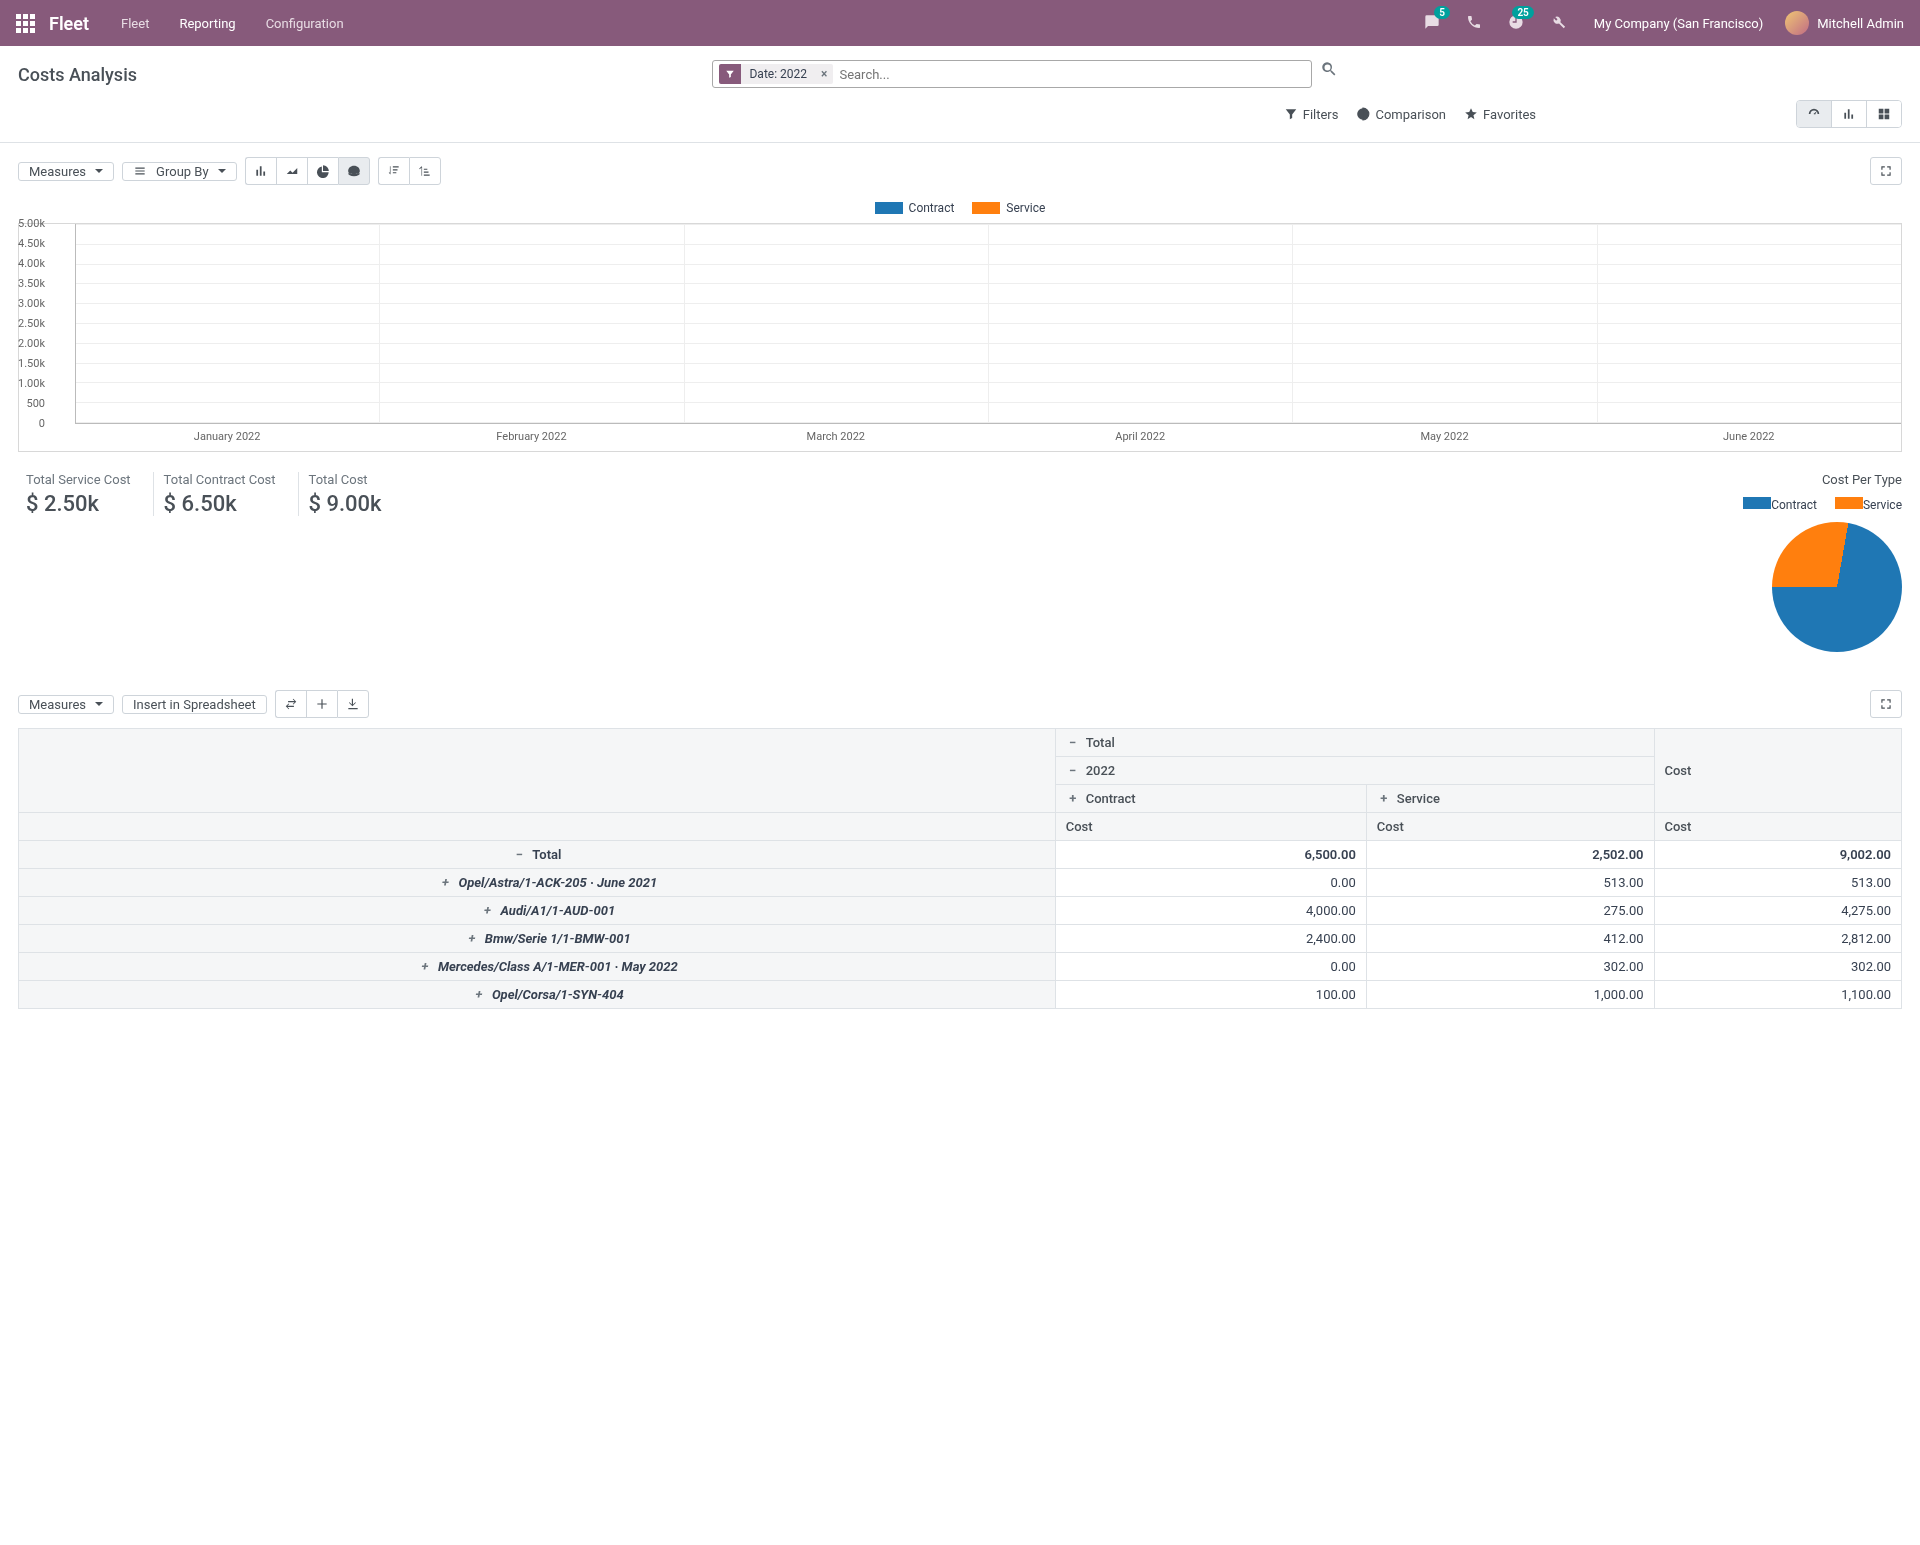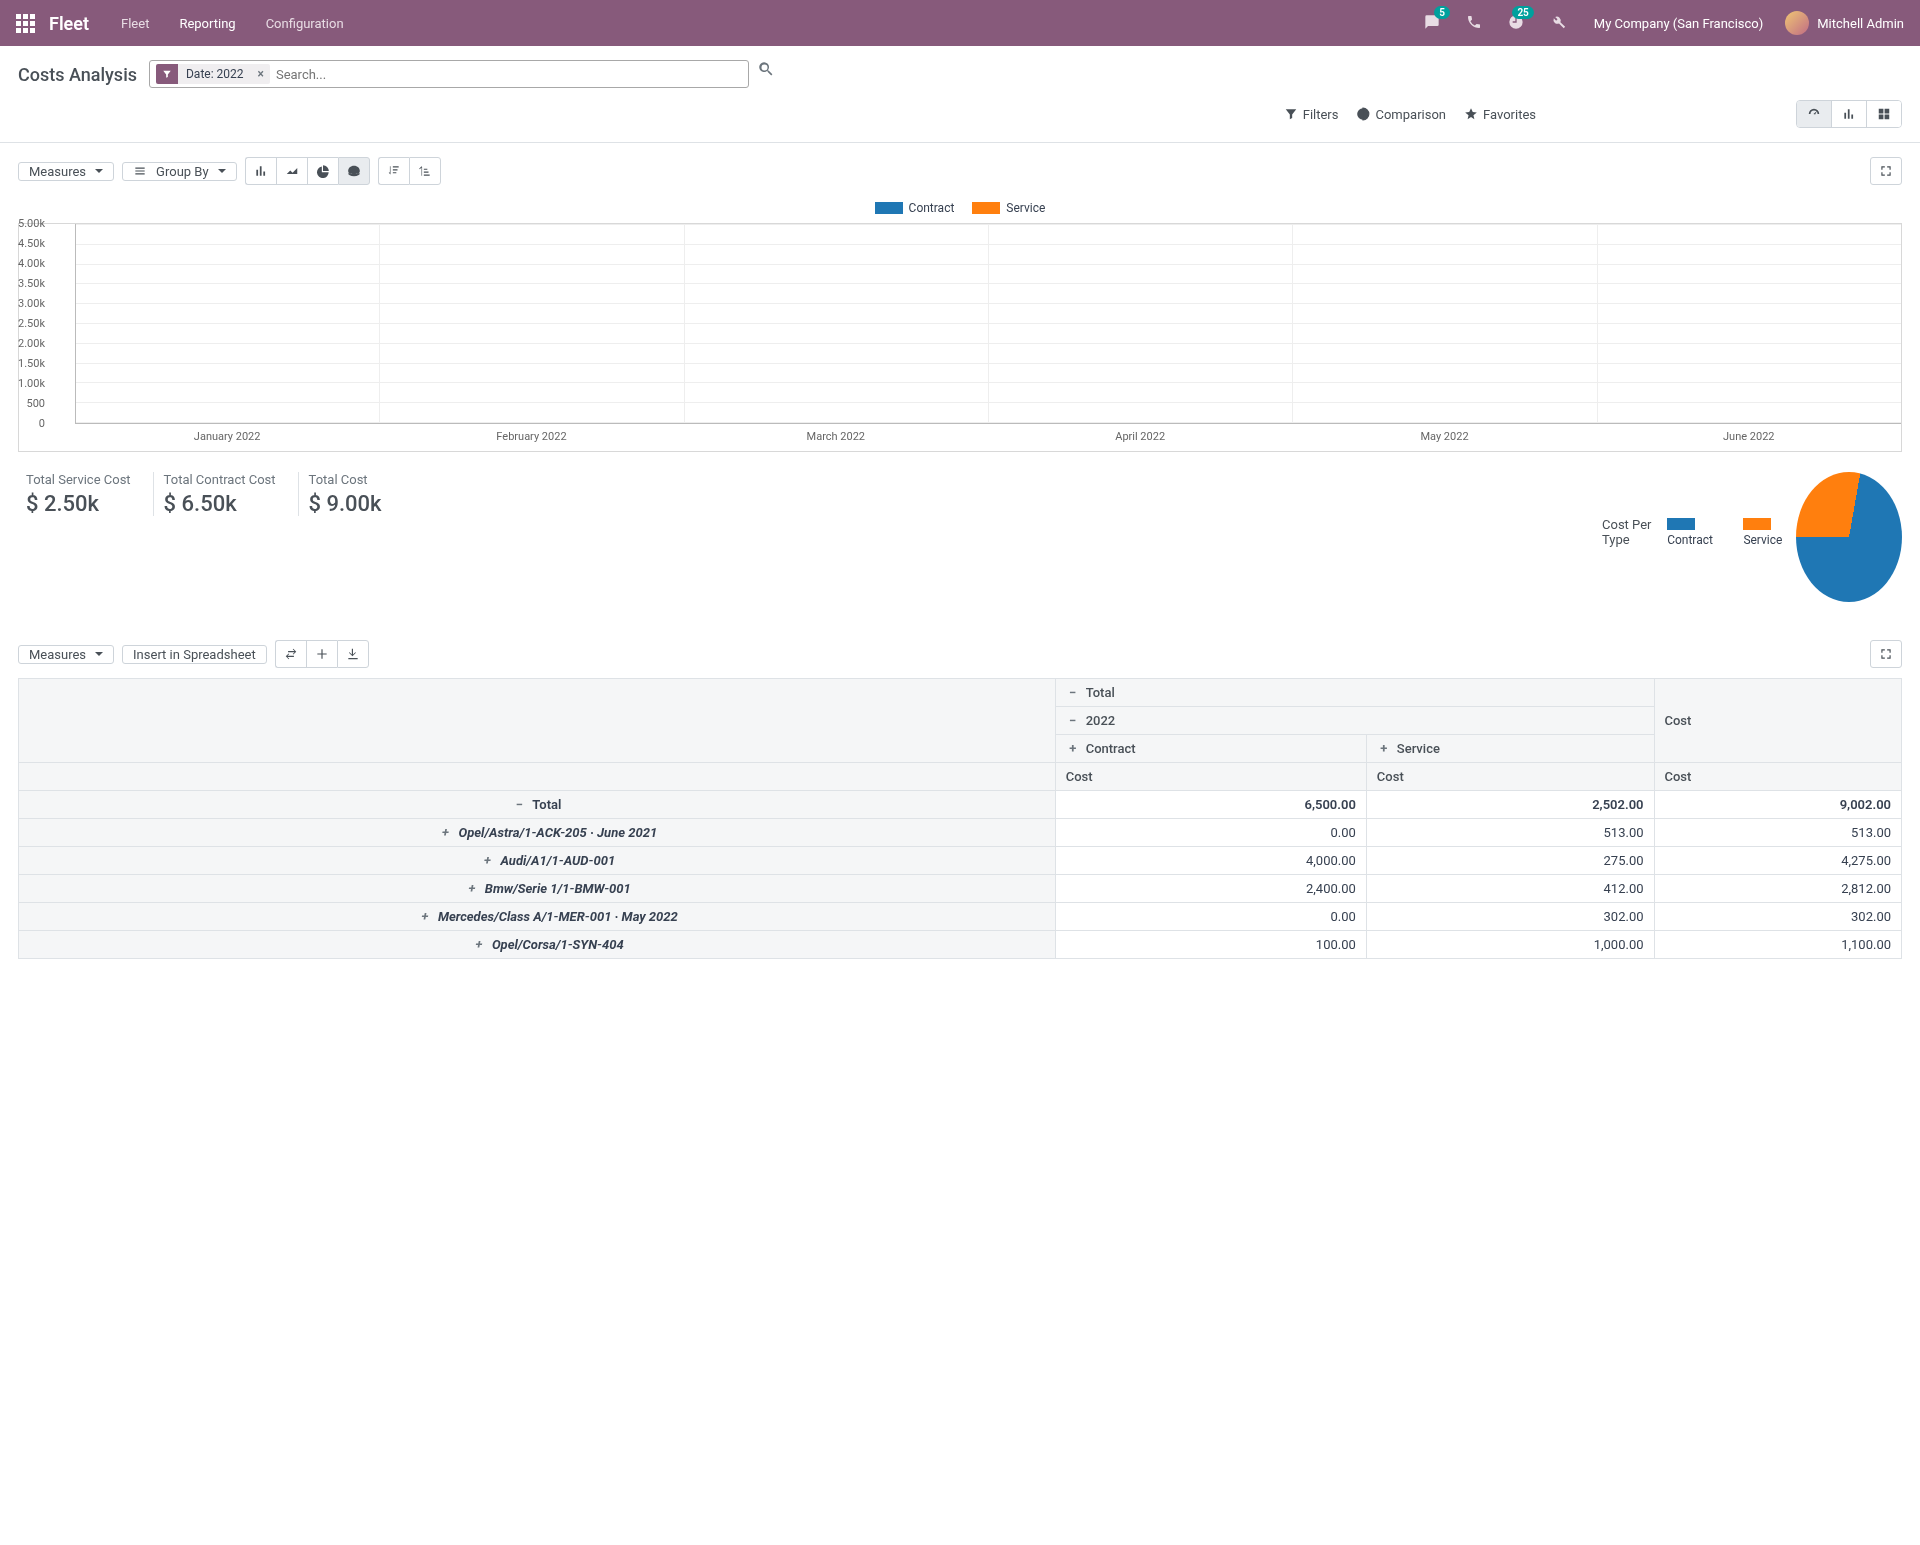--- a/index.html
+++ b/index.html
@@ -13,21 +13,21 @@
   .topbar .spacer { flex: 1; }
   .topbar .badge-wrap { position: relative; cursor: pointer; padding: 0 6px; }
   .topbar .badge { position: absolute; top: -8px; right: -4px; background: #00a09d; color: #fff; font-size: 10px; font-weight: 600; padding: 1px 5px; border-radius: 8px; }
   .topbar .company { cursor: pointer; padding: 0 8px; }
   .topbar .user { display: flex; align-items: center; gap: 8px; cursor: pointer; }
   .topbar .avatar { width: 24px; height: 24px; border-radius: 50%; background: linear-gradient(135deg, #f0c674, #c06c84); }
   .icon-svg { width: 16px; height: 16px; fill: #e8dce4; }
 
   .header-row { display: flex; align-items: center; padding: 14px 18px 8px 18px; gap: 12px; }
   .page-title { font-size: 18px; color: #495057; font-weight: 500; flex: 0 0 auto; margin-right: auto; }
-  .search-wrap { flex: 1; display: flex; }
+  .search-wrap { flex: 1; display: flex; justify-content: center; }
   .search-box { flex: 0 1 600px; border: 1px solid #a8a8a8; border-radius: 3px; display: flex; align-items: center; padding: 3px 6px; gap: 6px; min-height: 28px; }
   .search-facet { display: flex; align-items: stretch; border-radius: 2px; overflow: hidden; font-size: 12px; }
   .search-facet .facet-icon { background: #875a7b; color: #fff; padding: 3px 6px; display: flex; align-items: center;}
   .search-facet .facet-label { background: #f0eef0; padding: 3px 8px; color: #374151; display: flex; align-items: center;}
   .search-facet .facet-remove { background: #f0eef0; padding: 3px 6px; cursor: pointer; font-weight: 600; color: #6c757d; display:flex; align-items:center;}
   .search-input { flex: 1; border: none; outline: none; font-size: 13px; color: #374151; background: transparent; }
   .search-right-icon { margin-left: 8px; cursor: pointer; fill: #6c757d; width: 18px; height: 18px;}
 
   .subheader { display: flex; align-items: center; padding: 4px 18px 14px 18px; }
   .subheader .panelspacer { flex: 1; }
@@ -73,21 +73,21 @@
   .seg { width: 100%; }
   .x-axis { display: flex; padding-left: 56px; }
   .x-axis div { flex: 1; text-align: center; font-size: 11px; color: #666; padding: 6px 0 8px 0; }
 
   .kpi-row { display: flex; gap: 0; padding: 20px 18px 0 18px; align-items: flex-start; }
   .kpi { padding: 0 22px 0 10px; border-left: 1px solid #dee2e6; }
   .kpi:first-child { border-left: none; padding-left: 8px;}
   .kpi .lbl { color: #6c757d; font-size: 13px; margin-bottom: 4px; }
   .kpi .val { font-size: 22px; font-weight: 500; color: #495057; }
   .kpi-spacer { flex: 1; }
-  .pie-block { width: 300px; display: flex; flex-direction: row; align-items: center; }
+  .pie-block { width: 300px; display: flex; flex-direction: column; align-items: flex-end; }
   .pie-title { color: #495057; font-size: 13px; margin-bottom: 10px; }
   .pie-legend { display: flex; gap: 18px; font-size: 12px; margin-bottom: 10px; }
   .pie { width: 130px; height: 130px; border-radius: 50%; }
 
   .section-gap { height: 28px; }
 
   .pivot-toolbar { display: flex; align-items: center; gap: 8px; padding: 10px 18px; }
   .pivot-toolbar .spacer { flex: 1; }
 
   .pivot-table { width: calc(100% - 36px); margin: 0 18px 40px 18px; border-collapse: collapse; font-size: 13px; }

